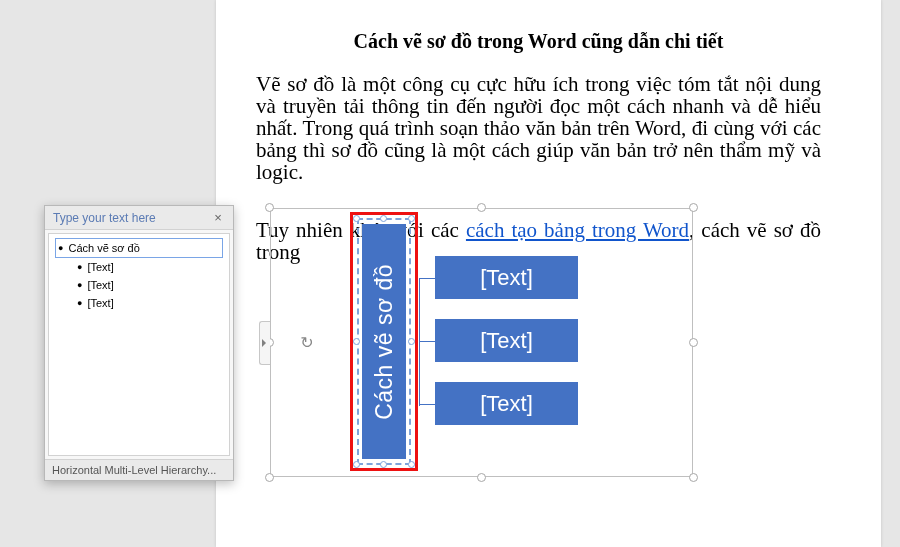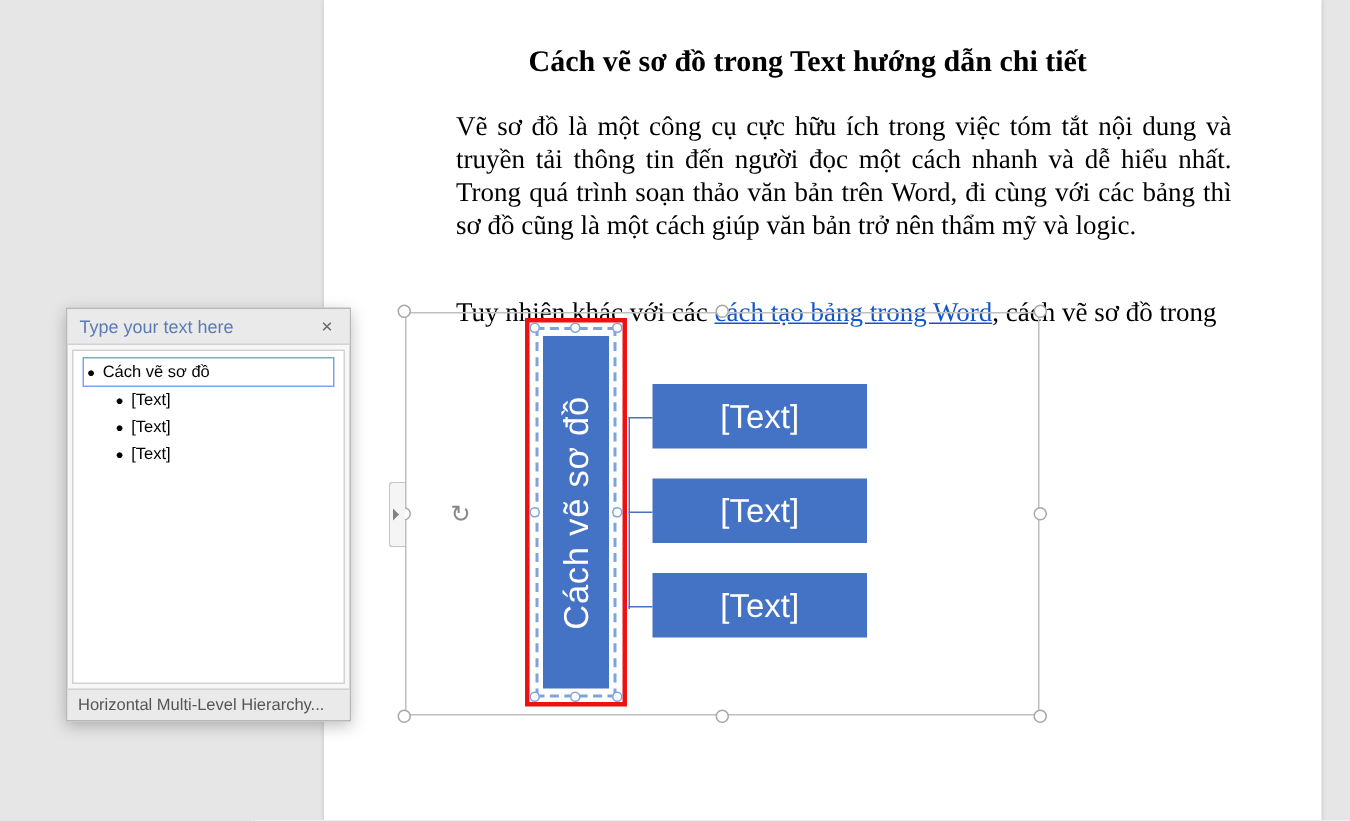--- a/index.html
+++ b/index.html
@@ -22,25 +22,24 @@
   .doc-title {
     text-align: center;
     font-family: "Times New Roman", serif;
     font-weight: bold;
     font-size: 20px;
     color: #000;
     margin-bottom: 20px;
   }
   .para {
     font-family: "Times New Roman", serif;
-    font-size: 18px;
+    font-size: 21px;
     line-height: 22px;
     color: #000;
     text-align: justify;
-    margin-left: 48px;
   }
   .para.mid { margin-top: 36px; }
   .para a { color: #1155cc; text-decoration: underline; }
 
   
   .smartart-wrap {
     position: absolute;
     left: 270px; top: 208px;
     width: 423px; height: 269px;
   }
@@ -210,21 +209,21 @@
     padding: 4px 7px;
     font-size: 11px; color: #555;
     border-top: 1px solid #d2d2d2;
     white-space: nowrap; overflow: hidden; text-overflow: ellipsis;
   }
 </style>
 </head>
 <body>
 
 <div class="page">
-  <div class="doc-title">Cách vẽ sơ đồ trong Text hướng dẫn chi tiết</div>
+  <div class="doc-title">Cách vẽ sơ đồ trong Word cũng dẫn chi tiết</div>
   <div class="para">Vẽ sơ đồ là một công cụ cực hữu ích trong việc tóm tắt nội dung và truyền tải thông tin đến người đọc một cách nhanh và dễ hiểu nhất. Trong quá trình soạn thảo văn bản trên Word, đi cùng với các bảng thì sơ đồ cũng là một cách giúp văn bản trở nên thẩm mỹ và logic.</div>
   <div class="para mid">
     <span>Tuy nhiên khác với các </span><a href="#">cách tạo bảng trong Word</a><span>, cách vẽ sơ đồ trong</span>
   </div>
 
 </div>
 
 <div class="smartart-wrap">
   <div class="sa-border"></div>
 

